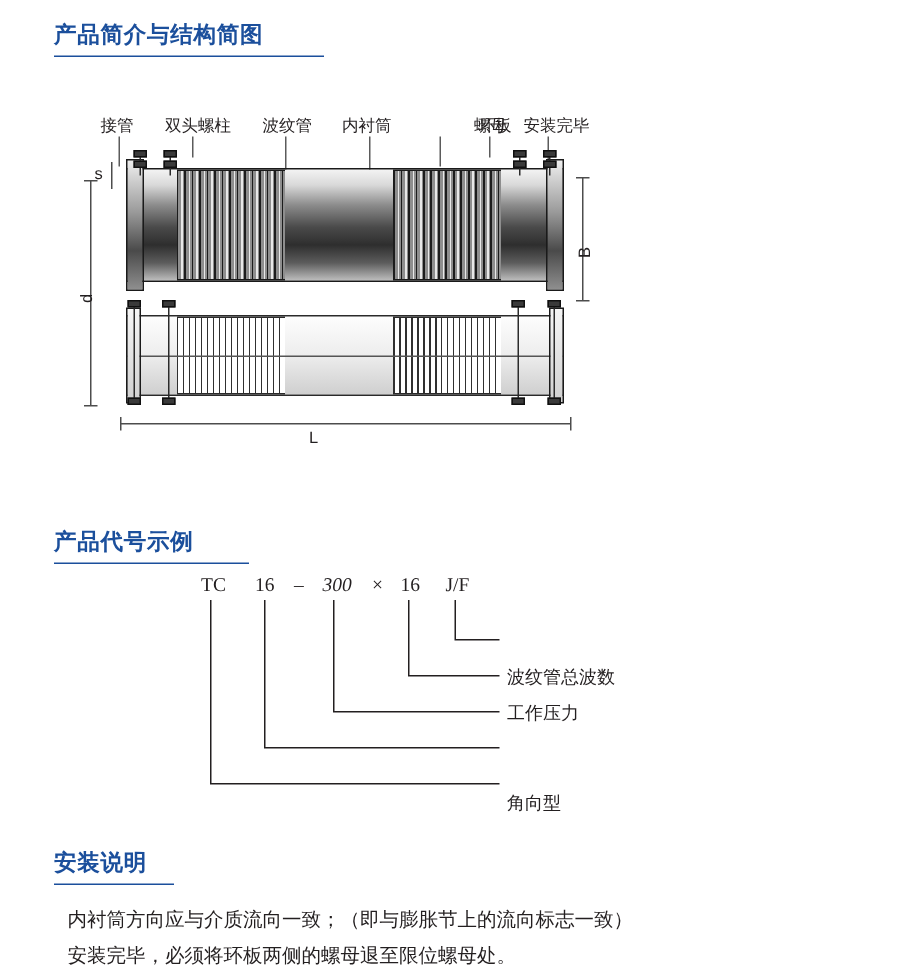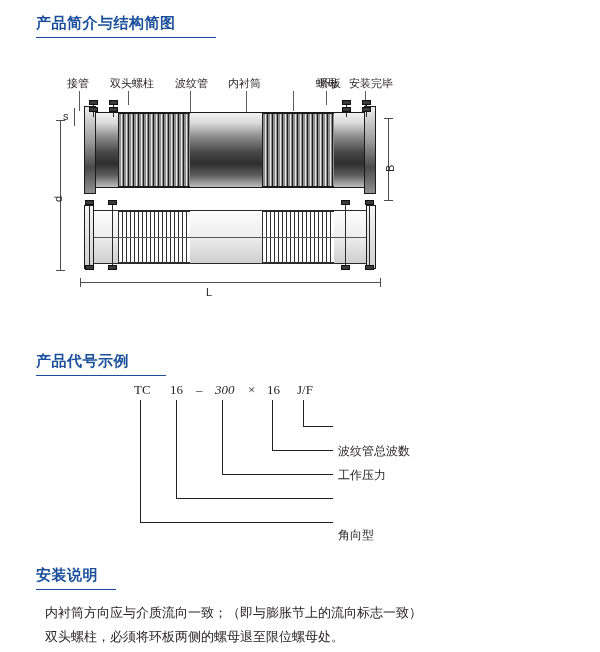--- a/index.html
+++ b/index.html
@@ -272,14 +272,14 @@
   <div class="code-desc" style="left:338px; top:73px;">波纹管总波数</div>
   <div class="code-desc" style="left:338px; top:97px;">工作压力</div>
   <div class="code-desc" style="left:338px; top:157px;">角向型</div>
 </div>
 
 <div class="section-title" style="left:36px; top:566px;">安装说明</div>
 <div class="title-underline" style="left:36px; top:589px; width:80px;"></div>
 
 <div id="notes-area">
   <div class="note-line" style="left:45px; top:14px;">内衬筒方向应与介质流向一致；（即与膨胀节上的流向标志一致）</div>
-  <div class="note-line" style="left:45px; top:38px;">双头螺柱，必须将环板两侧的螺母退至限位螺母处。</div>
+  <div class="note-line" style="left:45px; top:38px;">安装完毕，必须将环板两侧的螺母退至限位螺母处。</div>
 </div>
 
 </body></html>

